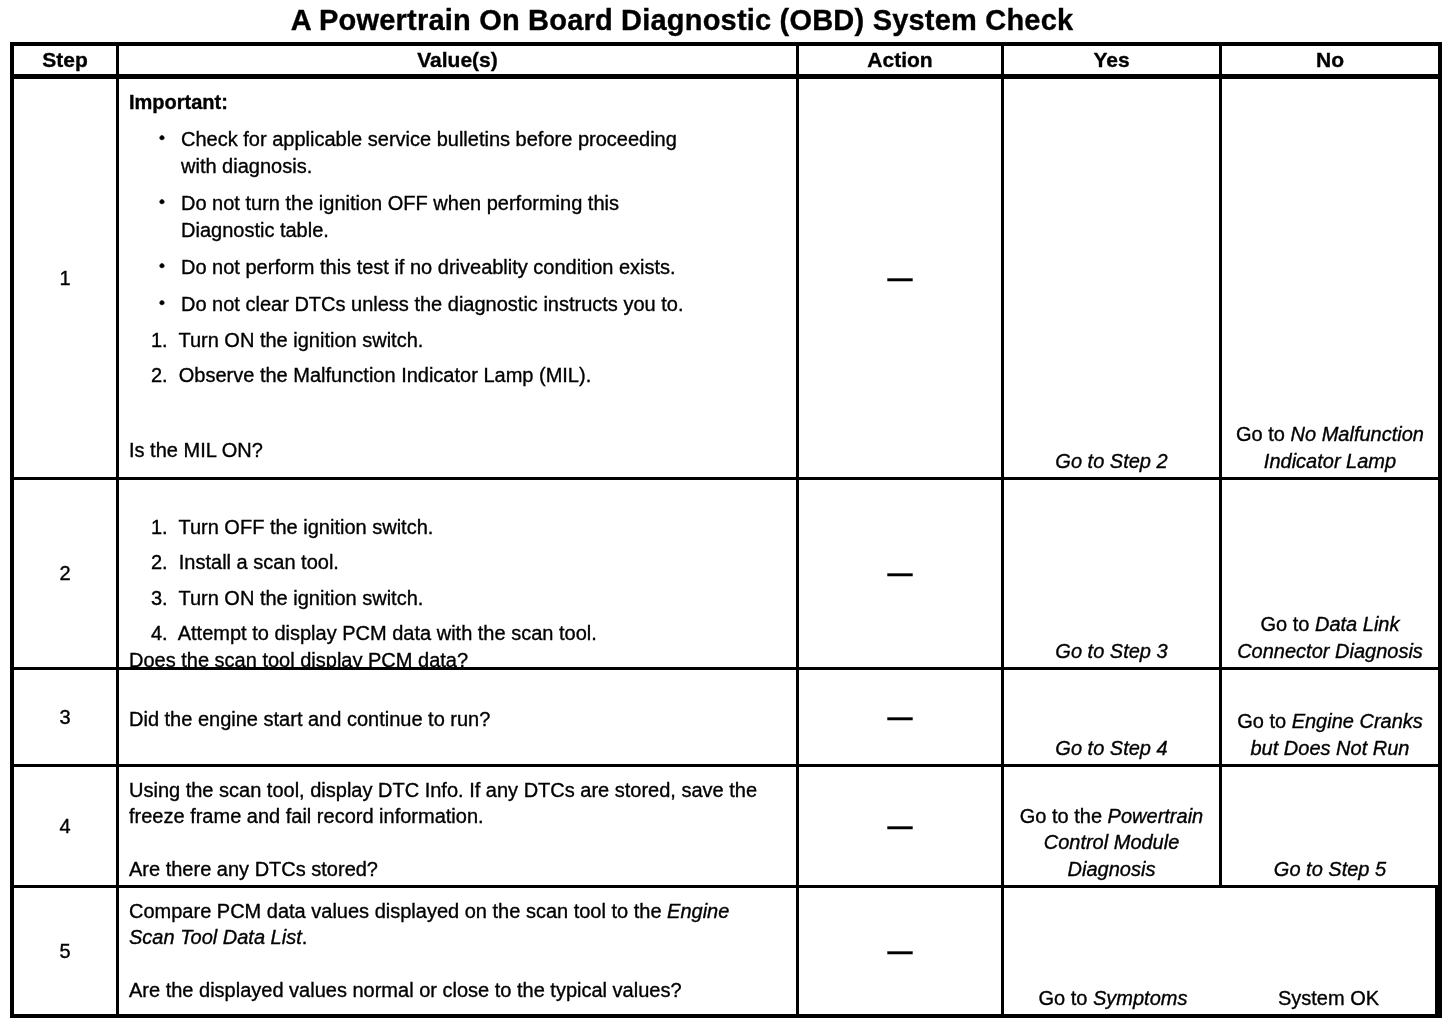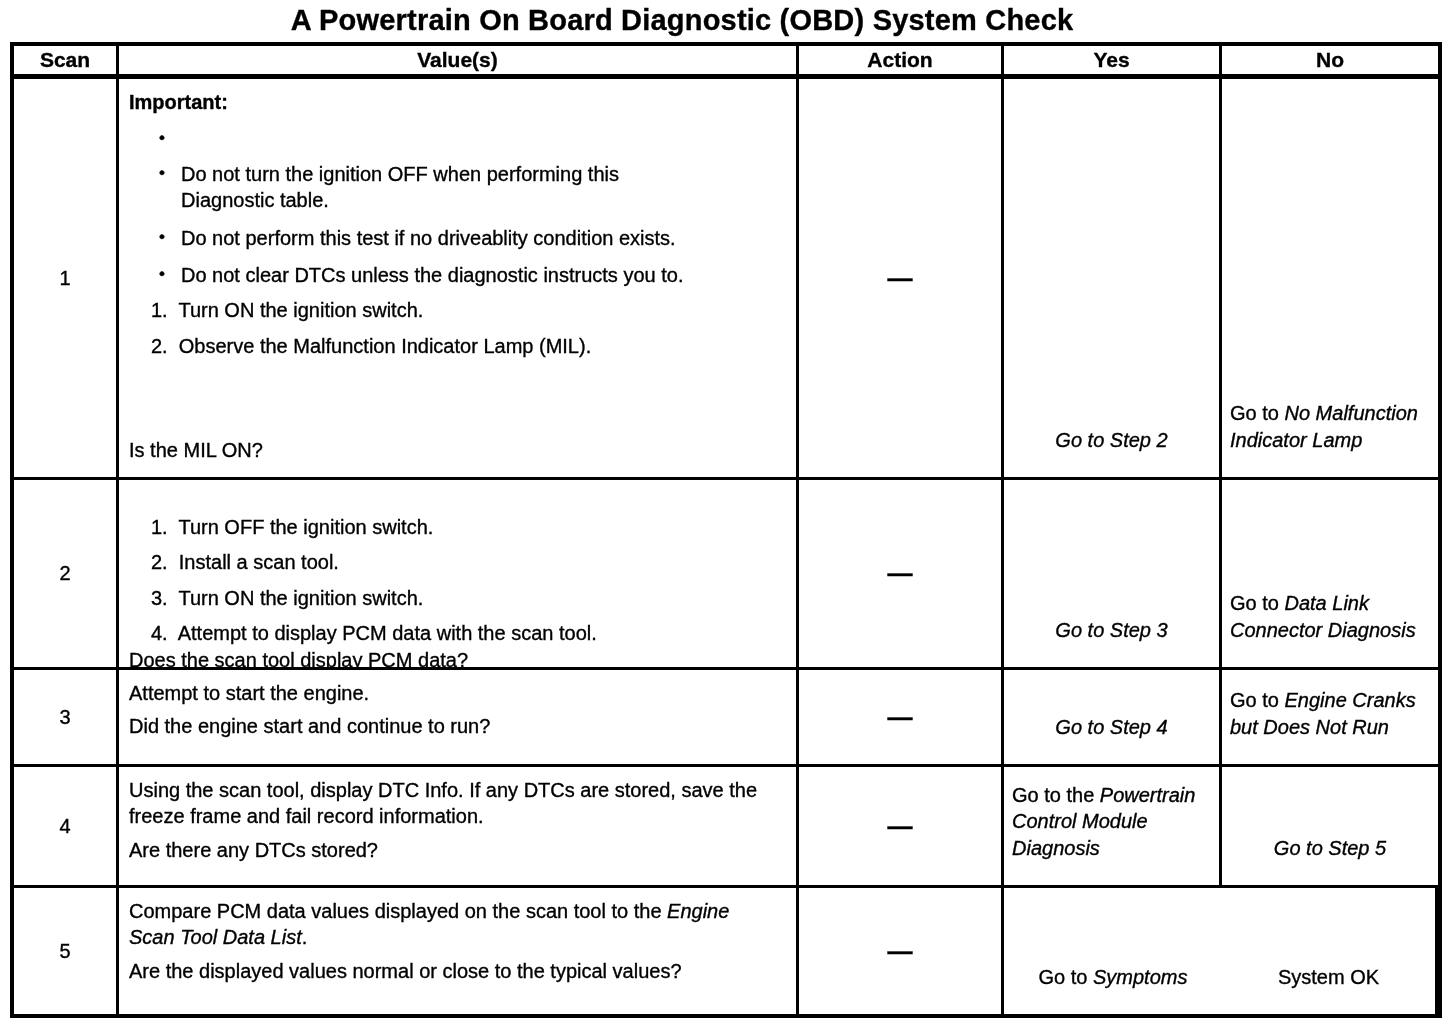--- a/index.html
+++ b/index.html
@@ -49,50 +49,52 @@
   .c-action {
     padding:10px 16px 12px 10px;
     display:flex; flex-direction:column;
   }
   .important { font-weight:bold; }
   .bullet { display:flex; margin-top:11px; padding-left:30px; }
   .bm { width:22px; flex:none; font-size:17px; padding-top:1px; }
   .bt { max-width:505px; }
   .numline { margin-top:9px; padding-left:22px; white-space:pre-wrap; }
   .para { margin-top:0; max-width:648px; }
-  .question { margin-top:7px; }
+  .question { margin-top:26px; }
   .q-bottom { margin-top:auto; padding-bottom:2px; }
   .c-value {
     display:flex; align-items:center; justify-content:center;
     font-size:25px; font-weight:bold;
   }
   .c-goto {
     display:flex; align-items:flex-end; justify-content:center;
-    padding:4px 8px 24px 8px;
+    text-align:center;
+    padding:4px 8px 3px 8px;
   }
   .it { font-style:italic; }
 </style>
 </head>
 <body>
 
 <div class="page-title">A Powertrain On Board Diagnostic (OBD) System Check</div>
 
 <div class="tbl">
 
-  <div class="cell hdr">Scan</div>
+  <div class="cell hdr">Step</div>
   <div class="cell hdr">Value(s)</div>
   <div class="cell hdr">Action</div>
   <div class="cell hdr">Yes</div>
   <div class="cell hdr last-col">No</div>
 
   <div class="cell c-step">1</div>
   <div class="cell c-action">
     <div class="important">Important:</div>
     <div class="bullet">
       <span class="bm">•</span>
+      <span class="bt">Check for applicable service bulletins before proceeding with diagnosis.</span>
     </div>
     <div class="bullet">
       <span class="bm">•</span>
       <span class="bt">Do not turn the ignition OFF when performing this Diagnostic table.</span>
     </div>
     <div class="bullet">
       <span class="bm">•</span>
       <span class="bt">Do not perform this test if no driveablity condition exists.</span>
     </div>
     <div class="bullet">
@@ -126,21 +128,20 @@
     </div>
   <div class="cell c-goto">
     <div><span></span><span class="it">Go to Step 3</span></div>
   </div>
   <div class="cell c-goto last-col">
     <div><span>Go to </span><span class="it">Data Link Connector Diagnosis</span></div>
   </div>
 
   <div class="cell c-step">3</div>
   <div class="cell c-action">
-    <div class="para">Attempt to start the engine.</div>
     <div class="question">Did the engine start and continue to run?</div>
   </div>
   <div class="cell c-value">
       <span>—</span>
     </div>
   <div class="cell c-goto">
     <div><span></span><span class="it">Go to Step 4</span></div>
   </div>
   <div class="cell c-goto last-col">
     <div><span>Go to </span><span class="it">Engine Cranks but Does Not Run</span></div>

